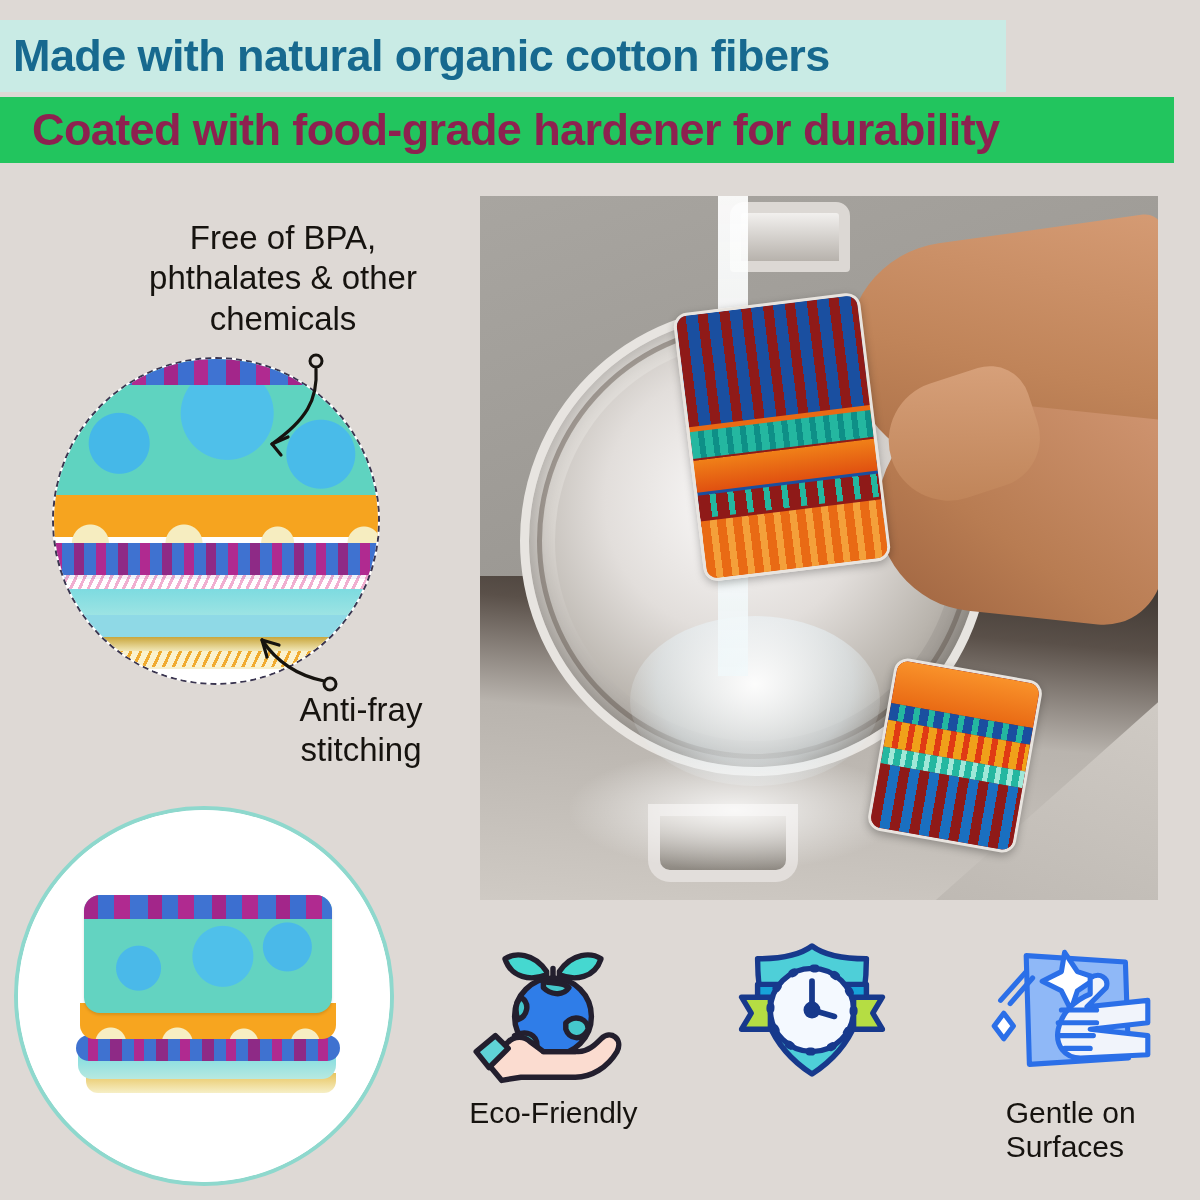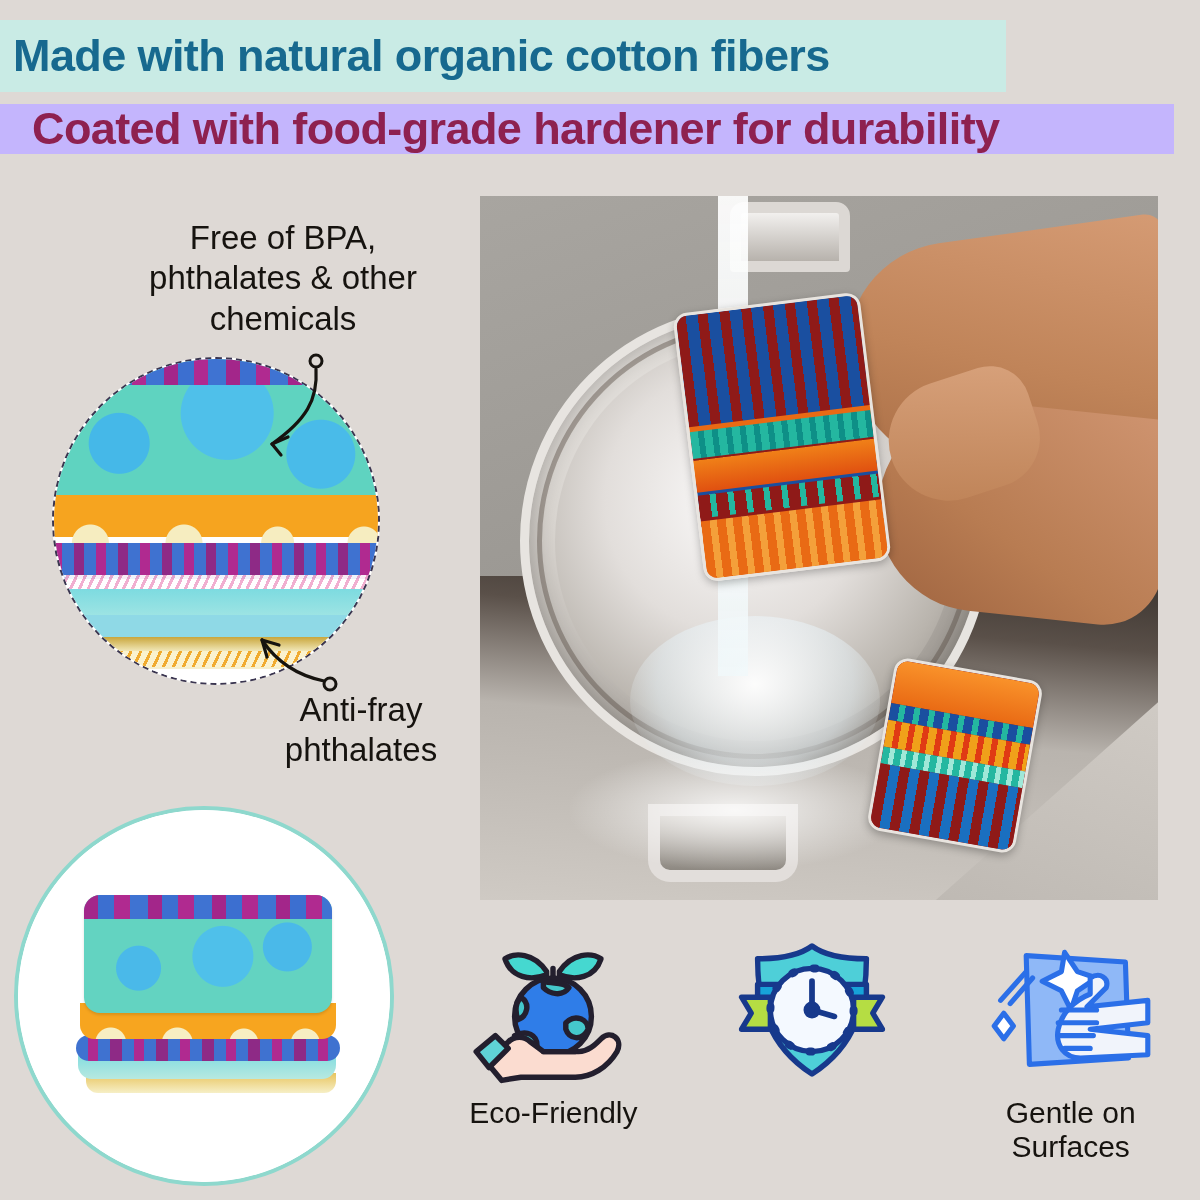--- a/index.html
+++ b/index.html
@@ -22,23 +22,22 @@
     background: #c9ebe5;
   }
   #banner-top .btxt {
     color: #17698f;
     font-size: 45px; font-weight: bold;
     letter-spacing: -0.6px;
     padding-left: 13px;
     font-family: "Liberation Sans", sans-serif;
   }
   #banner-bottom {
-    left: 0; top: 97px; width: 1174px; height: 50px;
-    background: #c4b5fd;
-    margin-top: 7px;
+    left: 0; top: 97px; width: 1174px; height: 66px;
+    background: #22c55e;
   }
   #banner-bottom .btxt {
     color: #8e2150;
     font-size: 45px; font-weight: bold;
     letter-spacing: -0.6px;
     padding-left: 32px;
     font-family: "Liberation Sans", sans-serif;
   }
 
   
@@ -322,21 +321,21 @@
 
   
   #features {
     position: absolute; left: 424px; top: 930px;
     width: 776px; height: 270px;
     display: flex; align-items: flex-start;
   }
   .feature { flex: 1; display: flex; flex-direction: column; align-items: center; }
   .feature .ficon { width: 160px; height: 160px; display: block; }
   .feature .flabel {
-    margin-top: 6px; text-align: center; color: #16130f;
+    margin-top: 6px; text-align: left; color: #16130f;
     font-size: 30px; line-height: 1.14; font-weight: 400;
   }
 </style>
 </head>
 <body>
 
 <div id="page">
 
   <div class="banner" id="banner-top">
     <span class="btxt">Made with natural organic cotton fibers</span>
@@ -378,21 +377,21 @@
 
     <g>
       <circle cx="330" cy="684" r="6" fill="none" stroke="#16130f" stroke-width="3"></circle>
       <path d="M324,681 C300,676 278,664 262,640" fill="none" stroke="#16130f" stroke-width="3.2" stroke-linecap="round"></path>
       <path d="M262,640 L267,657 M262,640 L279,645" fill="none" stroke="#16130f" stroke-width="3.2" stroke-linecap="round"></path>
     </g>
   </svg>
 
   <div id="callout-bottom-text">
     <div>Anti-fray</div>
-    <div>phthalates</div>
+    <div>stitching</div>
   </div>
 
   <div id="product-circle">
     <div class="inner-white"></div>
     <div class="pad-stack">
       <div class="pad pad-cream"></div>
       <div class="pad pad-lightblue"></div>
       <div class="pad pad-stripe"></div>
       <div class="pad pad-orange">
         <div class="scallop"></div>

